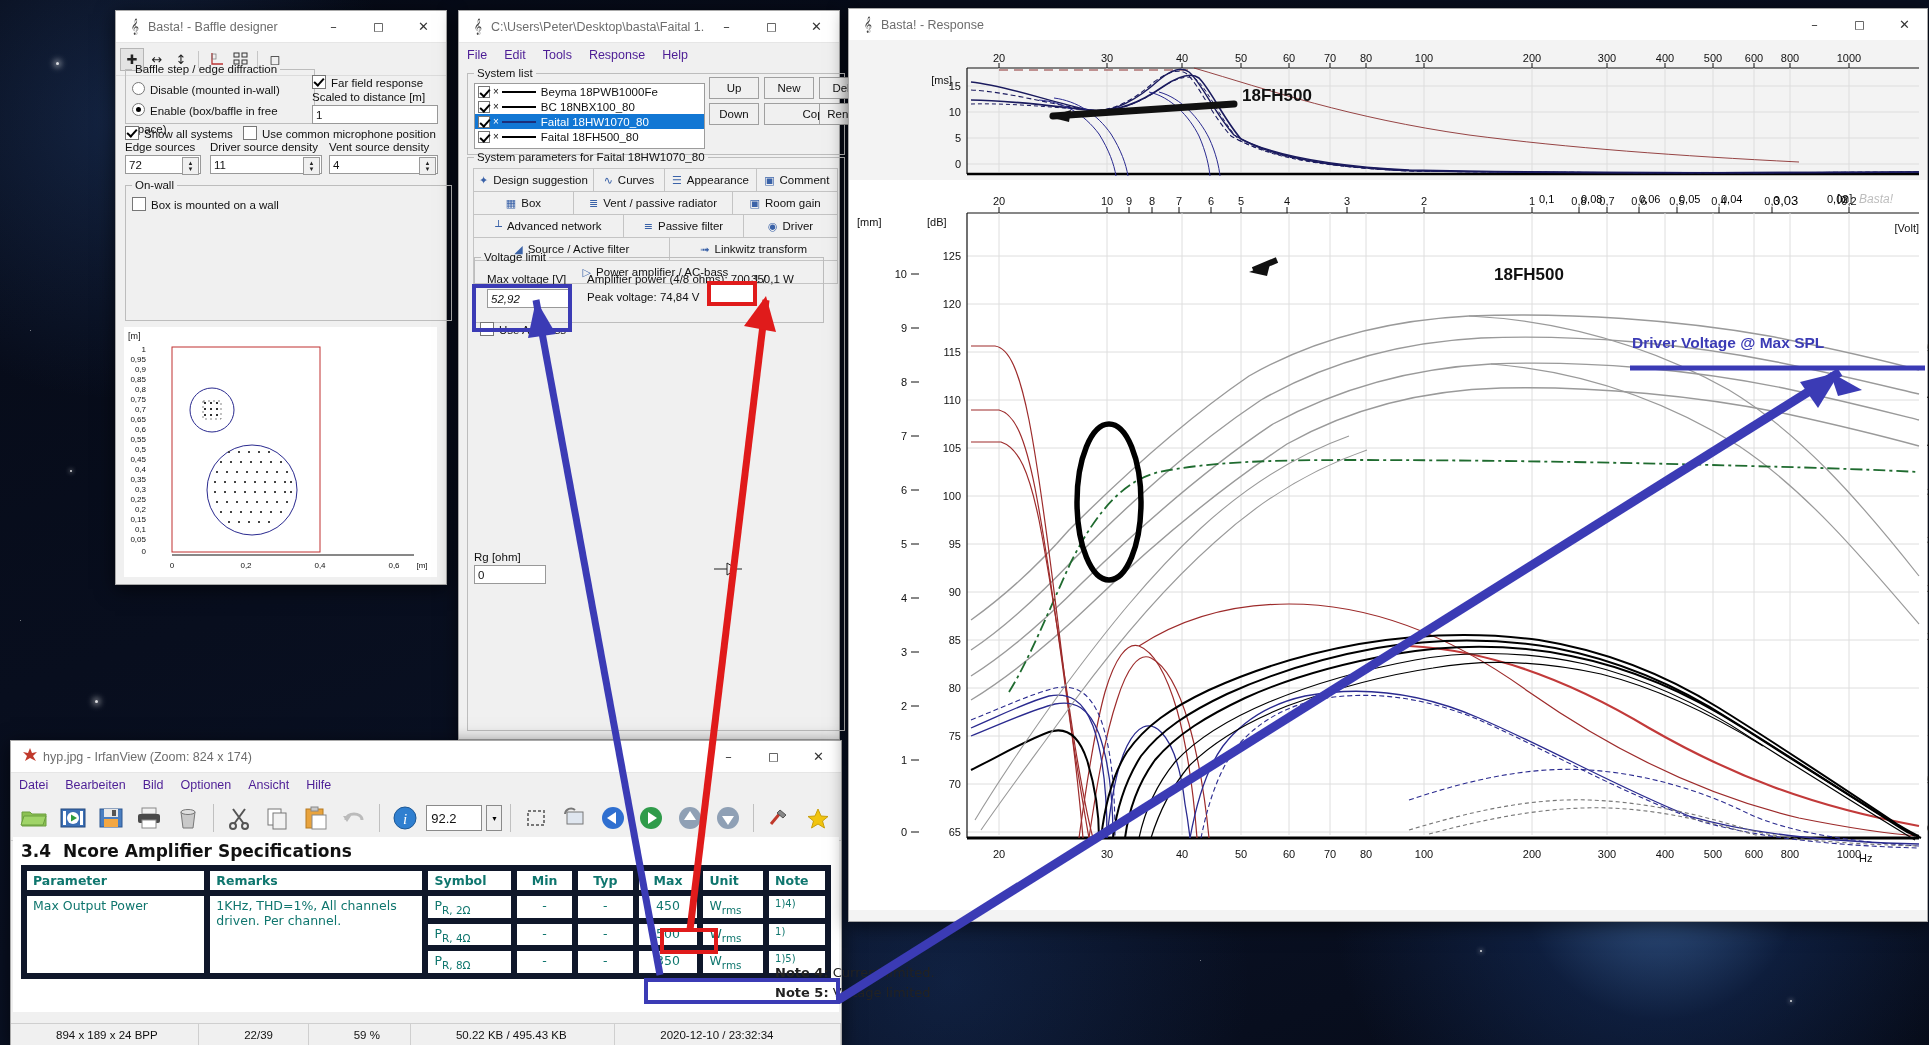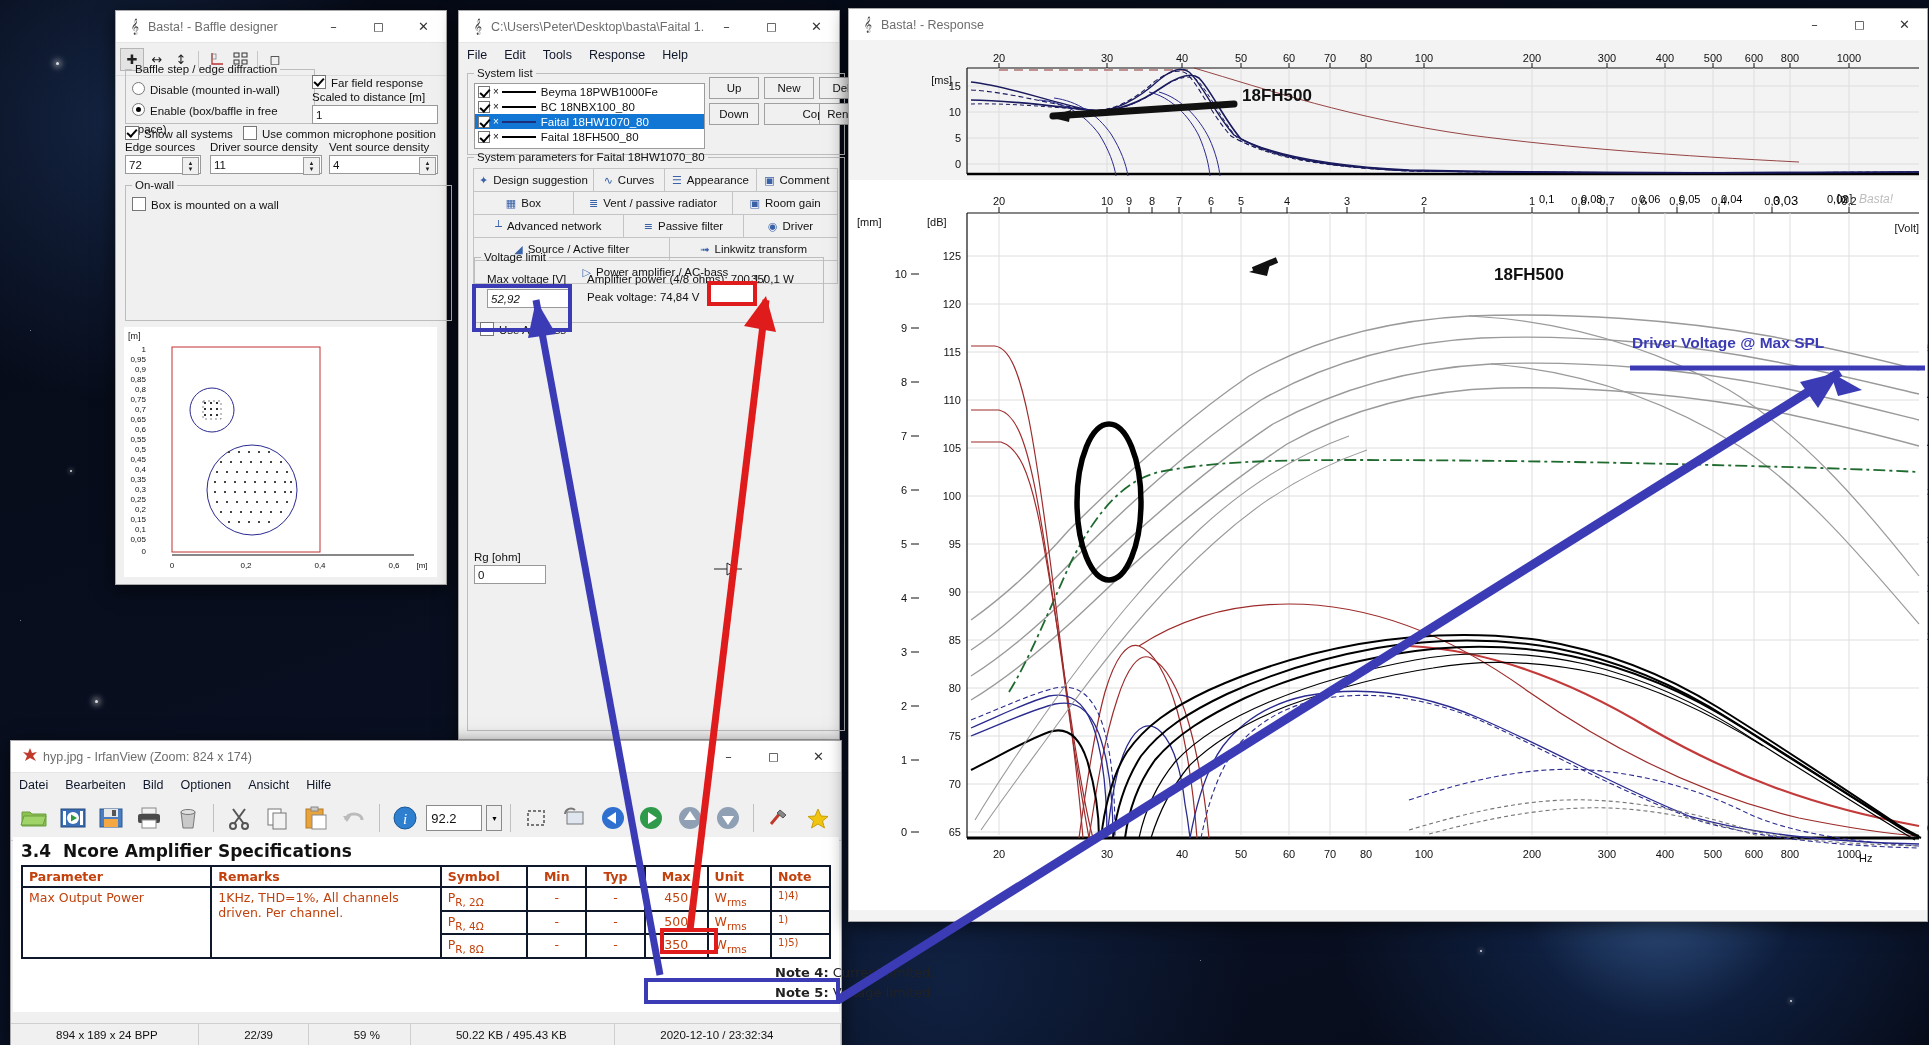--- a/index.html
+++ b/index.html
@@ -27,21 +27,21 @@
   .titlebar{height:31px;background:#ffffff;display:flex;align-items:center;
             border-bottom:1px solid #e6e6e6;}
   .titlebar .ticon{width:26px;text-align:center;font-size:14px;color:#444;
             font-family:"DejaVu Sans",sans-serif;margin-left:6px;}
   .titlebar .ttext{font-size:12.5px;color:#6d6d6d;flex:1;white-space:nowrap;overflow:hidden;}
   .winbtns{display:flex;height:31px;}
   .winbtn{width:45px;height:31px;display:flex;align-items:center;justify-content:center;
           font-size:13px;color:#333;font-family:"DejaVu Sans",sans-serif;}
 
   .menubar{height:23px;display:flex;align-items:center;padding-left:8px;background:#f0f0f0;}
-  .menubar span{font-size:12.5px;color:#0f172a;margin-right:17px;}
+  .menubar span{font-size:12.5px;color:#4c1d95;margin-right:17px;}
 
   
   #win-baffle{left:115px;top:10px;width:330px;height:573px;background:#f0f0f0;}
   #baffle-toolbar{height:26px;display:flex;align-items:center;gap:2px;padding:3px 4px;
        background:#f0f0f0;border-bottom:1px solid #dcdcdc;}
   .tbtn{width:22px;height:21px;display:flex;align-items:center;justify-content:center;
        font-size:13px;color:#222;font-family:"DejaVu Sans",sans-serif;}
   .tbtn.sel{border:1px solid #b5b5b5;background:#e3e3e3;}
   .tsep{width:1px;height:17px;background:#c6c6c6;margin:0 4px;}
   fieldset.gb{border:1px solid #bdbdbd;margin:0;padding:4px 6px 6px 6px;}
@@ -90,21 +90,21 @@
   #irfan-toolbar{height:40px;display:flex;align-items:center;gap:4px;padding:2px 6px;
        border-bottom:1px solid #d0d0d0;background:#f0f0f0;}
   .ibtn{width:37px;height:34px;display:flex;align-items:center;justify-content:center;}
   .isep{width:1px;height:28px;background:#c0c0c0;margin:0 4px;}
   #irfan-canvas{position:absolute;left:2px;top:96px;width:826px;height:175px;background:#fff;}
   #irfan-status{position:absolute;left:0;bottom:0;width:830px;height:22px;background:#f0f0f0;
        border-top:1px solid #cfcfcf;display:flex;align-items:center;font-size:11.5px;color:#111;}
   #irfan-status .cell{padding:0 8px;border-right:1px solid #cfcfcf;height:22px;
        display:flex;align-items:center;white-space:nowrap;margin-left:37px;}
   table.spec{border-collapse:collapse;font-family:"DejaVu Sans",sans-serif;}
-  table.spec td,table.spec th{border:2px solid #0f172a;font-size:12.5px;color:#c2410c;
+  table.spec td,table.spec th{border:6px solid #0f172a;font-size:12.5px;color:#0f766e;
        padding:2px 6px;text-align:left;vertical-align:top;}
   table.spec th{font-weight:bold;}
   .ctr{text-align:center !important;}
 
   
   #win-resp{left:848px;top:8px;width:1078px;height:912px;background:#f3f3f3;}
   #resp-body{position:absolute;left:0;top:31px;width:1078px;height:881px;background:#f3f3f3;}
   svg{overflow:visible;}
   .ann{position:absolute;font-weight:bold;font-family:"Liberation Sans",sans-serif;}
   .ann-black{color:#111;font-size:17px;}

